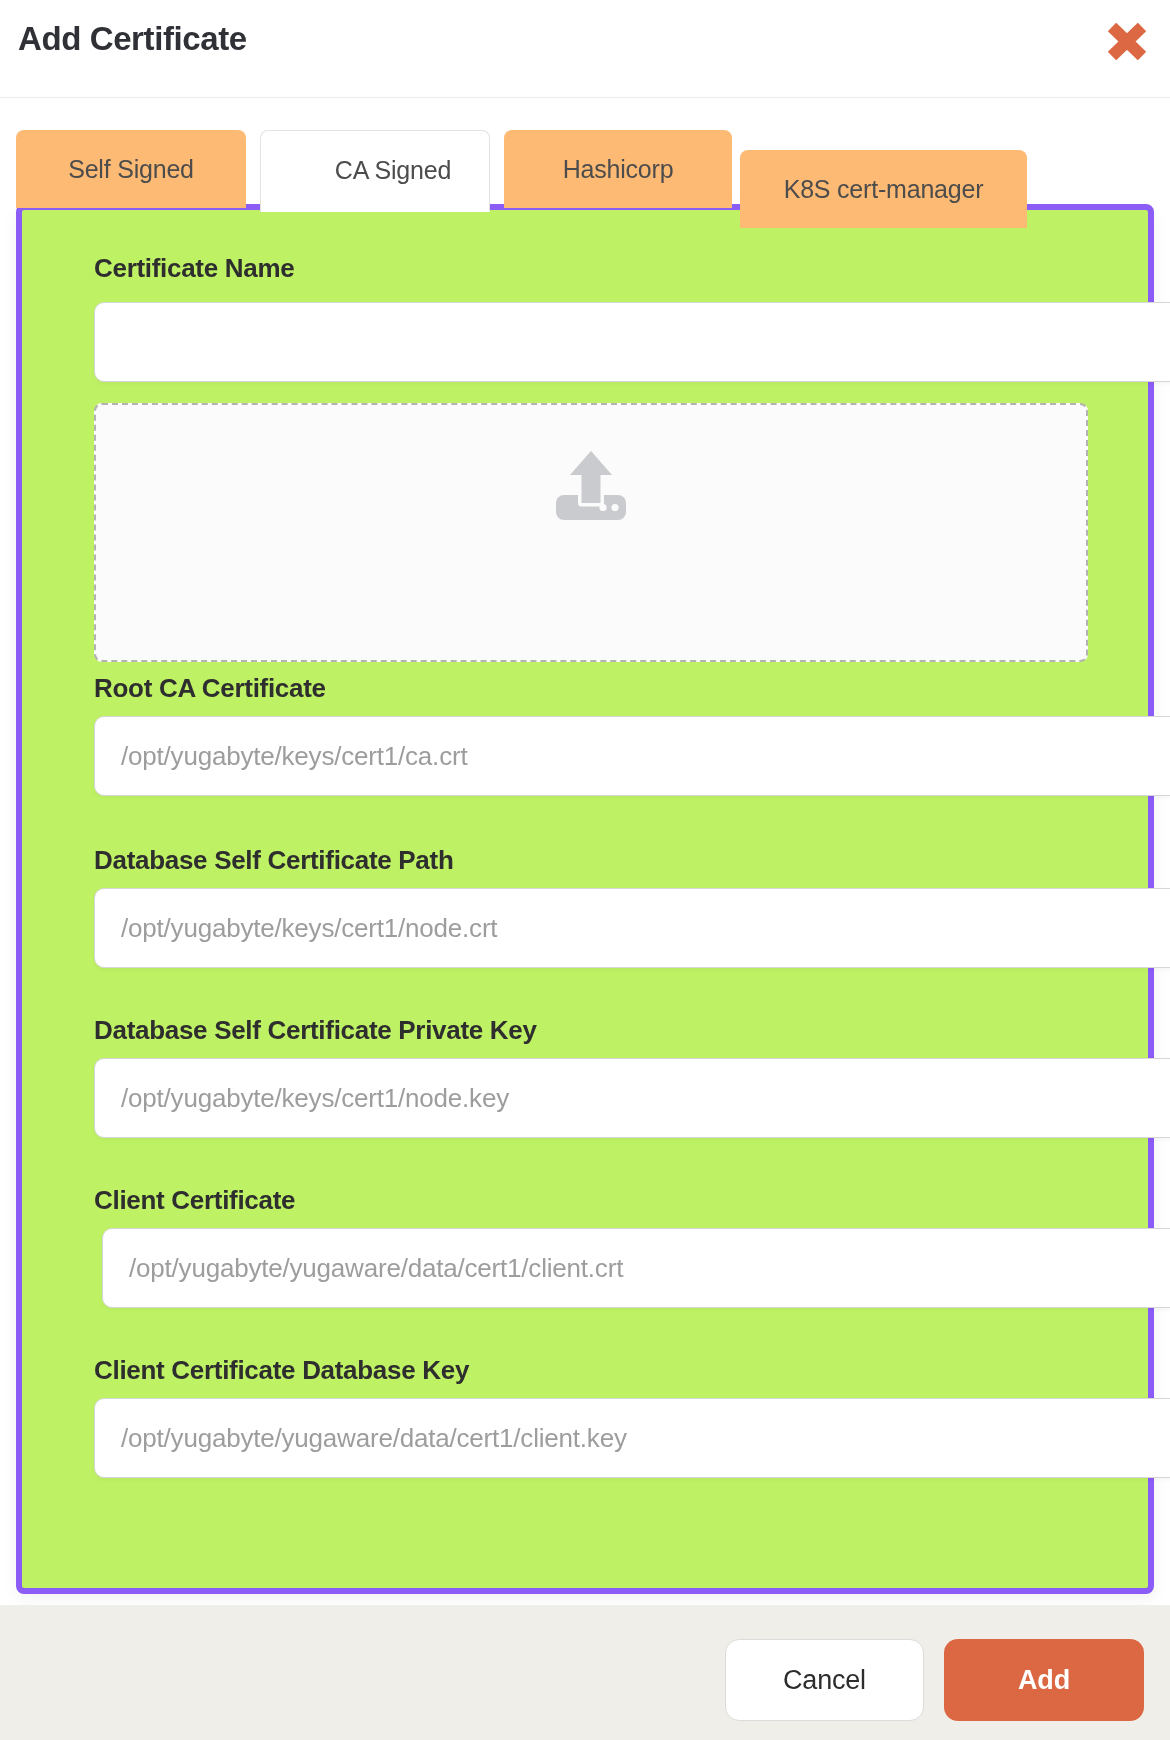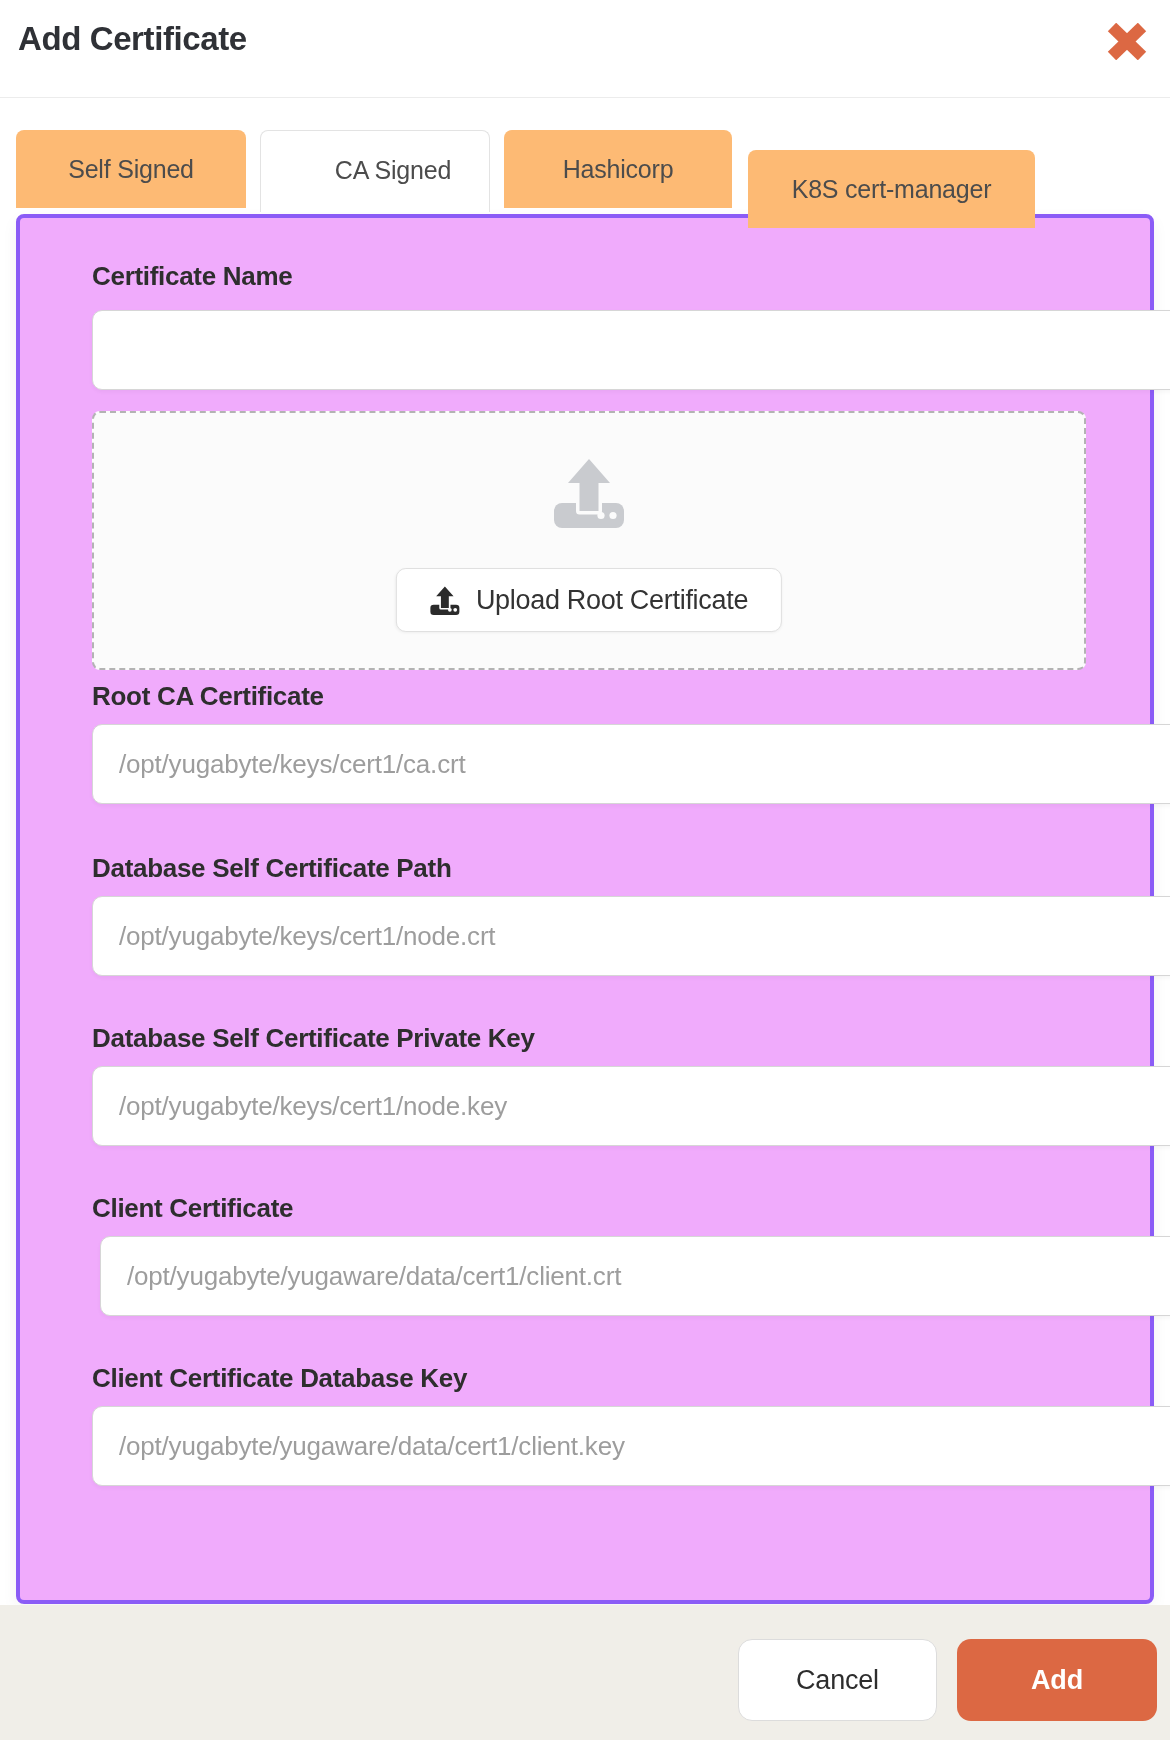--- a/index.html
+++ b/index.html
@@ -21,30 +21,30 @@
   .hdr-divider{position:absolute;left:0;top:97px;width:1170px;height:1px;background:#ececec;}
   
   .tabs{position:absolute;left:16px;top:130px;display:flex;z-index:2;}
   .tab{
     height:78px;line-height:78px;text-align:center;font-size:25px;color:#4c4c4c;
     background:#fdba74;border-radius:8px 8px 0 0;cursor:pointer;letter-spacing:-.2px;
     white-space:nowrap;
   }
   .tab:nth-child(1){width:230px;margin-right:14px;}
   .tab:nth-child(2){width:230px;margin-right:14px;padding-left:36px;}
-  .tab:nth-child(3){width:228px;margin-right:16px;}
+  .tab:nth-child(3){width:228px;margin-right:8px;}
   .tab:nth-child(4){width:287px;margin-top:20px;}
   .tab.active{
     background:#ffffff;border:1px solid #e3e3e3;border-bottom:none;
     height:82px;z-index:3;
   }
   
   .panel{
-    position:absolute;left:16px;top:214px;width:1138px;height:1390px;
-    background:#f0abfc;border:4px solid #8b5cf6;border-radius:8px;
+    position:absolute;left:16px;top:204px;width:1138px;height:1390px;
+    background:#bef264;border:6px solid #8b5cf6;border-radius:8px;
     box-shadow:0 6px 16px rgba(0,0,0,.05);
   }
   .lbl{
     position:absolute;left:72px;font-size:26px;font-weight:700;color:#2e2e2e;
     letter-spacing:-.3px;line-height:30px;
   }
   .inp{
     position:absolute;left:72px;width:1148px;height:80px;border:1px solid #d6d6d6;
     border-radius:10px;background:#fff;padding:0 26px;font-size:26px;color:#333;
     font-family:"Liberation Sans","DejaVu Sans",sans-serif;letter-spacing:-.2px;
@@ -70,21 +70,21 @@
     box-shadow:0 1px 3px rgba(0,0,0,.05);white-space:nowrap;
   }
   .upload-btn span{
     font-size:27px;color:#333333;letter-spacing:-.3px;
     font-family:"Liberation Sans","DejaVu Sans",sans-serif;
   }
   
   .footer{
     position:absolute;left:0;top:1605px;width:1170px;height:135px;
     background:var(--footer-bg,#f0eee8);display:flex;justify-content:flex-end;
-    align-items:flex-start;padding:34px 13px 0 0;gap:20px;
+    align-items:flex-start;padding:34px 26px 0 0;gap:20px;
   }
   .btn{
     height:82px;border-radius:14px;font-size:27px;cursor:pointer;letter-spacing:-.2px;
     font-family:"Liberation Sans","DejaVu Sans",sans-serif;
   }
   .btn.cancel{width:199px;background:#ffffff;border:1px solid #dcdcdc;color:#2d2d2d;}
   .btn.add{width:200px;background:var(--accent,#dc6843);border:none;color:#ffffff;font-weight:700;}
 </style>
 </head>
 <body>
@@ -114,29 +114,20 @@
     <label class="lbl l1">Certificate Name</label>
     <input class="inp i1" value="" style="">
 
     <div class="dropzone">
       <svg class="big-upload" width="72" height="70" viewBox="0 0 72 70">
         <rect x="1" y="45" width="70" height="25" rx="8" fill="#c9cbcf"></rect>
         <circle cx="48" cy="57.5" r="3.6" fill="#fbfbfb"></circle>
         <circle cx="60" cy="57.5" r="3.6" fill="#fbfbfb"></circle>
         <path d="M36 1 L57 25 H45.5 V53 H26.5 V25 H15 Z" fill="#c9cbcf" stroke="#fbfbfb" stroke-width="7" paint-order="stroke" stroke-linejoin="round"></path>
       </svg>
-      <button class="upload-btn">
-        <svg width="30" height="29" viewBox="0 0 72 70">
-          <rect x="1" y="45" width="70" height="25" rx="8" fill="#2b2b2b"></rect>
-          <circle cx="48" cy="57.5" r="4.5" fill="#ffffff"></circle>
-          <circle cx="61" cy="57.5" r="4.5" fill="#ffffff"></circle>
-          <path d="M36 1 L57 25 H45.5 V53 H26.5 V25 H15 Z" fill="#2b2b2b" stroke="#ffffff" stroke-width="8" paint-order="stroke" stroke-linejoin="round"></path>
-        </svg>
-        <span>Upload Root Certificate</span>
-      </button>
     </div>
 
     <label class="lbl f0l">Root CA Certificate</label>
     <input class="inp f0i" placeholder="/opt/yugabyte/keys/cert1/ca.crt" style="">
 
     <label class="lbl f1l">Database Self Certificate Path</label>
     <input class="inp f1i" placeholder="/opt/yugabyte/keys/cert1/node.crt" style="">
 
     <label class="lbl f2l">Database Self Certificate Private Key</label>
     <input class="inp f2i" placeholder="/opt/yugabyte/keys/cert1/node.key" style="">

